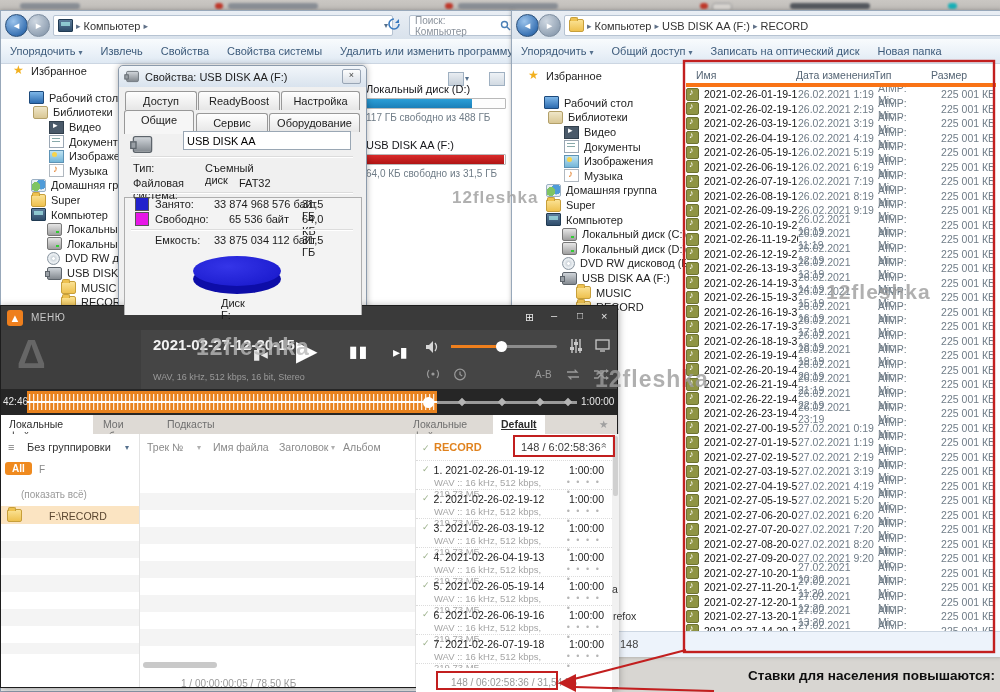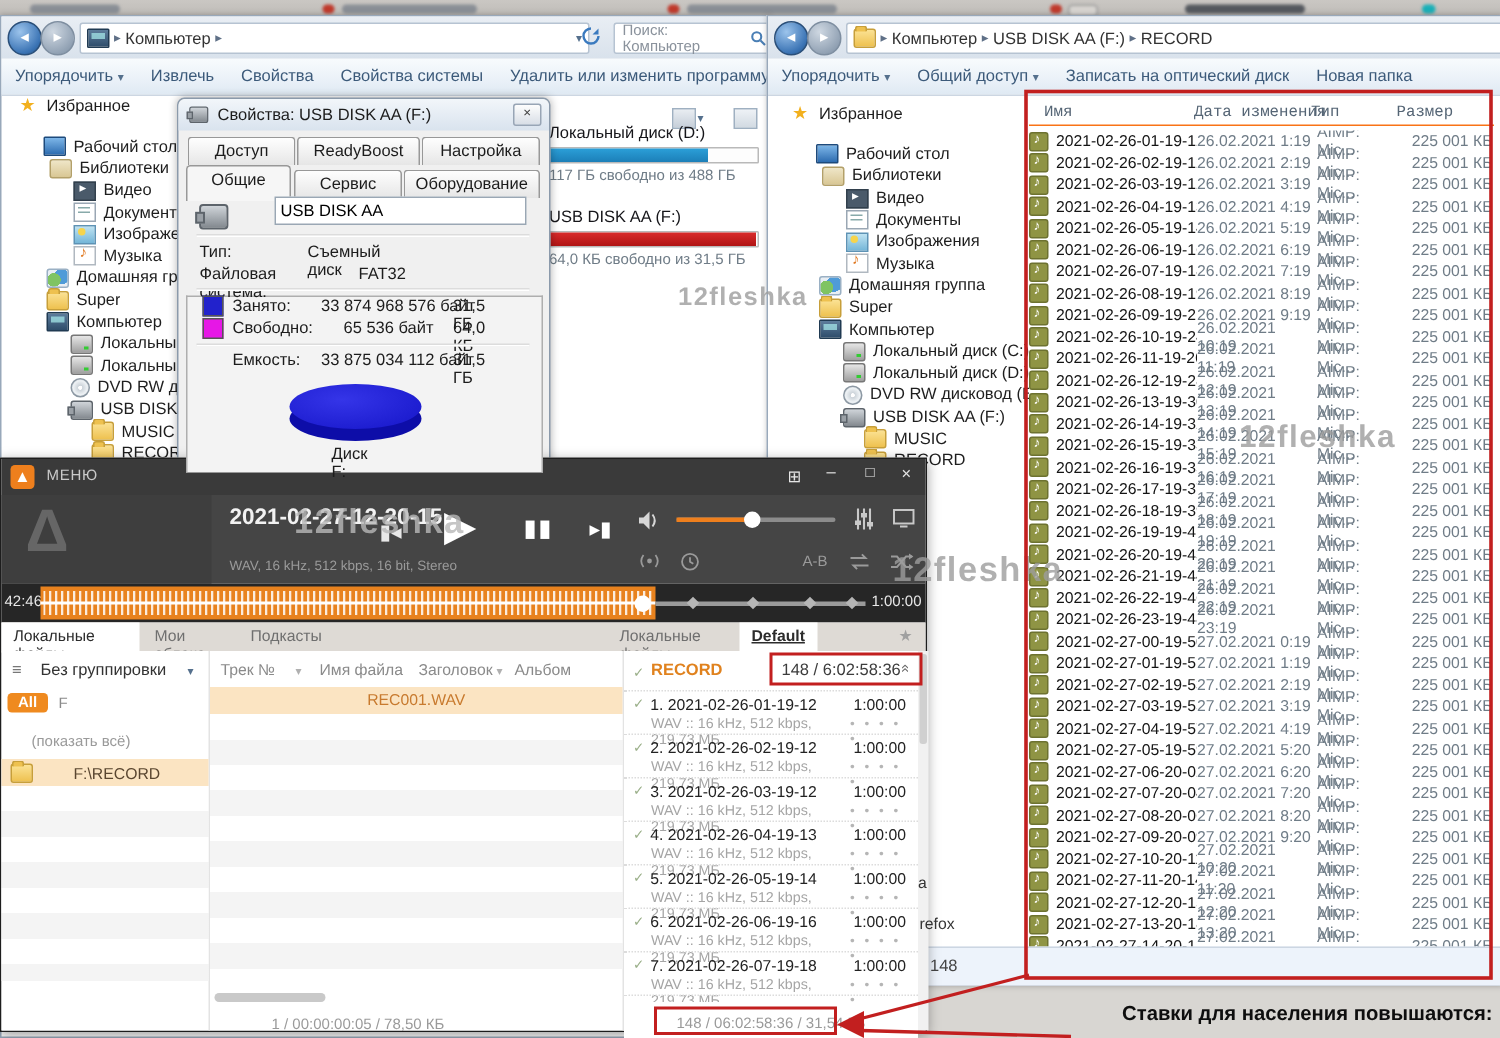--- a/index.html
+++ b/index.html
@@ -386,21 +386,21 @@
         <div class="srow" style="padding-left: 58px;">
           <span class="ic ic-folder"></span>
           <span class="slabel">MUSIC</span>
         </div>
         <div class="srow" style="padding-left: 58px;">
           <span class="ic ic-folder"></span>
           <span class="slabel">RECORD</span>
         </div>
       </div>
 
-    <div class="abs" style="left:174px;top:54px;width:310px;height:18px;border-bottom:1px solid #f97316;font-family:Liberation Mono, monospace;">
+    <div class="abs" style="left:174px;top:54px;width:310px;height:18px;border-bottom:4px solid #f97316;">
       <span class="abs colhead" style="left:10px;top:4px;">Имя</span>
       <span class="abs colhead" style="left:110px;top:4px;">Дата изменения</span>
       <span class="abs colhead" style="left:188px;top:4px;">Тип</span>
       <span class="abs colhead" style="left:245px;top:4px;">Размер</span>
     </div>
     <div class="abs" id="files" style="left:174px;top:76px;width:312px;height:566px;overflow:hidden;">
         <div class="frow">
           <span class="ic ic-aimpfile"></span>
           <span class="fname">2021-02-26-01-19-12</span>
           <span class="fdate">26.02.2021 1:19</span>
@@ -801,23 +801,20 @@
         <span class="abs" style="left:24px;top:4px;color:#5a4630;font-size:10.5px;padding-left:24px;">F:\RECORD</span>
       </div>
       <div class="abs stripes" style="left:0;top:90px;width:138px;height:130px;"></div>
 
       <span class="abs colhead" style="left:146px;top:7px;color:#8a8a8a;">Трек №</span>
       <span class="abs ddcaret" style="left:196px;top:9px;color:#b0b0b0;">▾</span>
       <span class="abs colhead" style="left:212px;top:7px;color:#8a8a8a;">Имя файла</span>
       <span class="abs colhead" style="left:278px;top:7px;color:#8a8a8a;">Заголовок</span>
       <span class="abs ddcaret" style="left:330px;top:9px;color:#b0b0b0;">▾</span>
       <span class="abs colhead" style="left:342px;top:7px;color:#8a8a8a;">Альбом</span>
-      <div class="abs" style="left:139px;top:24px;width:275px;height:18px;background:#fbe4c2;text-align:center;">
-        <span style="color:#c87a2e;font-size:10.5px;line-height:18px;">REC001.WAV</span>
-      </div>
       <div class="abs stripes" style="left:139px;top:42px;width:275px;height:170px;"></div>
       <span class="abs" style="left:142px;top:228px;width:74px;height:6px;background:#c9c9c9;border-radius:3px;"></span>
       <span class="abs" style="left:180px;top:244px;color:#9a9a9a;font-size:10px;">1 / 00:00:00:05 / 78,50 КБ</span>
 
       <span class="abs" style="left:421px;top:9px;color:#9bb08a;font-size:9px;">✓</span>
       <span class="abs" style="left:433px;top:7px;color:#e0821e;font-weight:bold;">RECORD</span>
       <span class="abs" style="left:520px;top:7px;color:#3c3c3c;">148 / 6:02:58:36</span>
       <span class="abs" style="left:600px;top:6px;color:#6a6a6a;display:inline-block;transform:rotate(-90deg);font-size:10px;">»</span>
       <div class="abs" id="plentries" style="left:415px;top:26px;width:196px;height:208px;overflow:hidden;">
           <div class="entry">

